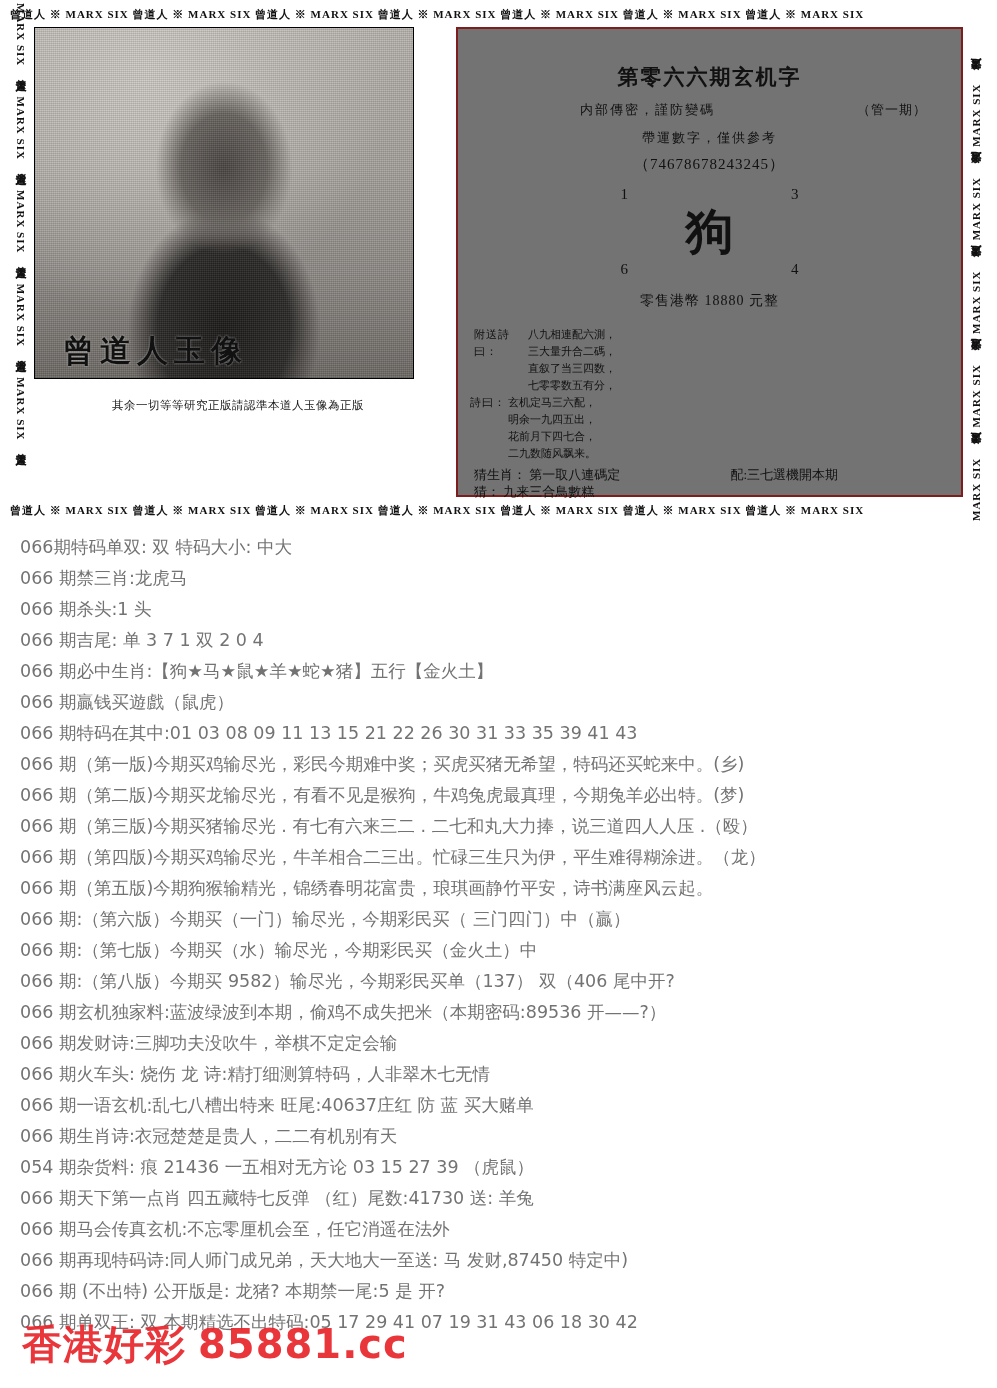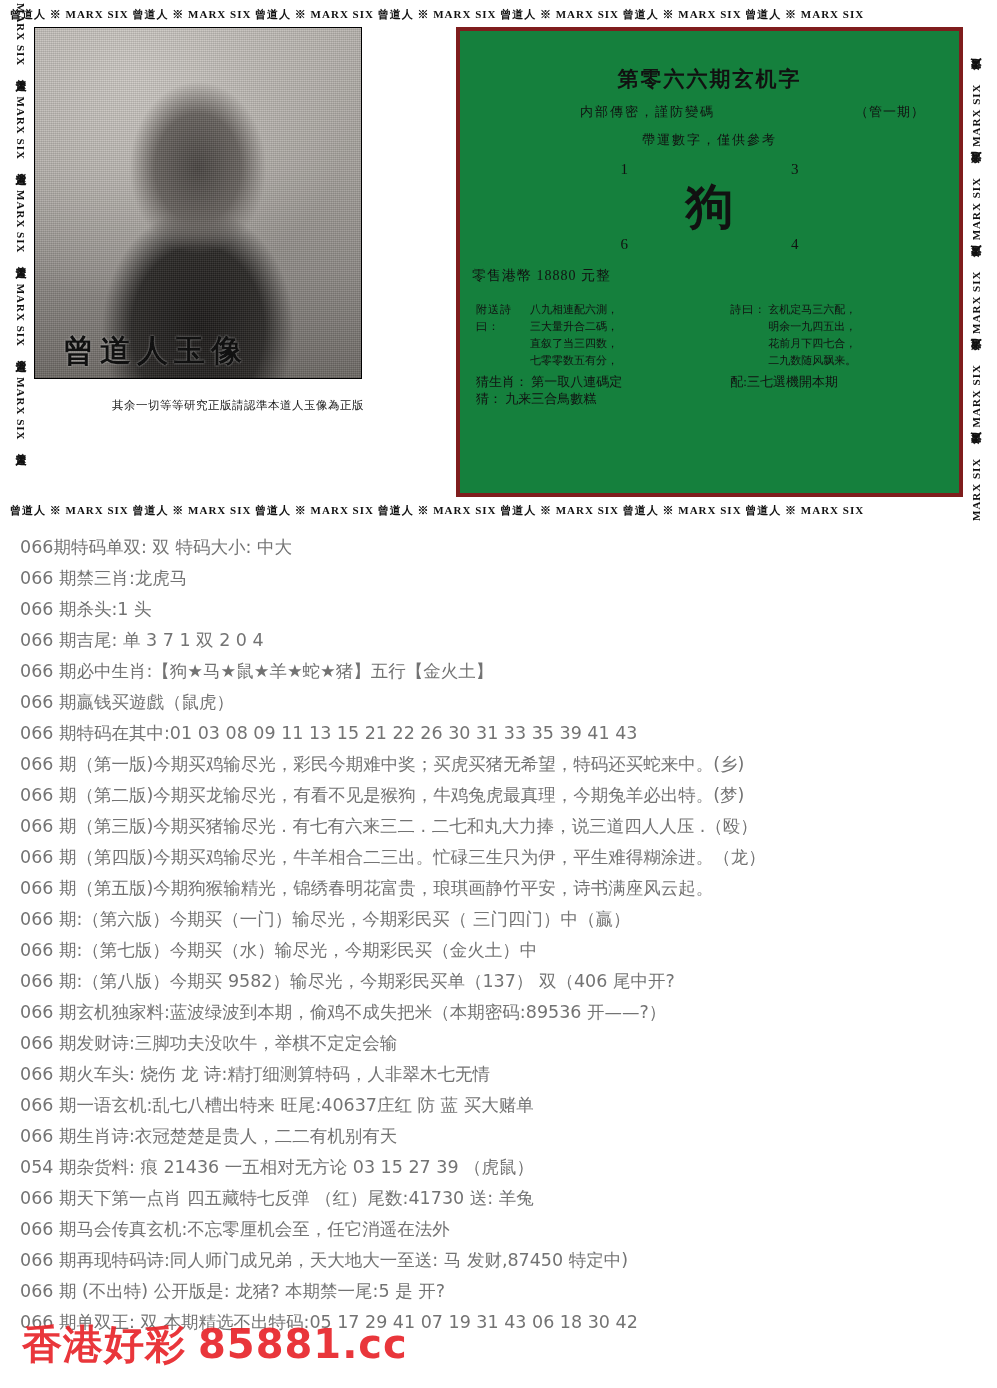--- a/index.html
+++ b/index.html
@@ -57,21 +57,21 @@
     display: flex;
     gap: 14px;
   }
 
   
   #photo-card {
     width: 408px;
     position: relative;
   }
   #photo-frame {
-    width: 328px;
+    width: 380px;
     height: 352px;
     border: 1px solid #000;
     box-sizing: border-box;
     background: #a16207;
     position: relative;
     overflow: hidden;
   }
   
   #portrait {
     position: absolute;
@@ -109,25 +109,25 @@
     line-height: 17px;
     letter-spacing: .5px;
     color: #1a1a1a;
     margin-top: 6px;
     text-align: center;
   }
 
   
   #info-card {
     flex: 1;
-    border: 4px solid #7f1d1d;
+    border: 2px solid #7f1d1d;
     box-sizing: border-box;
     padding: 10px 12px 8px 12px;
     position: relative;
-    background: #15803d;
+    background: #737373;
   }
   #info-title {
     text-align: center;
     font-family: "DejaVu Serif", serif;
     font-size: 21px;
     font-weight: bold;
     letter-spacing: 2px;
     margin-top: 24px;
   }
   .info-sub {
@@ -169,31 +169,33 @@
     position: absolute;
     font-family: "Liberation Serif", serif;
     font-size: 15px;
   }
   .corner-num.n1 { left: 6px;  top: 0; }
   .corner-num.n3 { right: 6px; top: 0; }
   .corner-num.n6 { left: 6px;  bottom: 0; }
   .corner-num.n4 { right: 6px; bottom: 0; }
 
   #price-line {
+    text-align: center;
     font-family: "Liberation Serif", serif;
     font-size: 14px;
     letter-spacing: 1px;
     margin-top: 14px;
   }
   #info-columns {
     display: flex;
     margin-top: 16px;
     font-family: "Liberation Serif", serif;
     font-size: 11px;
     line-height: 17px;
+    flex-direction: column;
   }
   #info-columns .col-left {
     width: 54%;
     padding-left: 4px;
   }
   #info-columns .col-right {
     width: 46%;
   }
   .lbl { letter-spacing: 1px; }
   .poem-row { display: flex; }
@@ -263,20 +265,21 @@
 
     <div id="info-card">
       <div id="info-title">第零六六期玄机字</div>
 
       <div class="info-sub">
         <span>内部傳密，謹防變碼</span>
         <span class="paren">（管一期）</span>
       </div>
       <div class="info-sub">帶運數字，僅供參考</div>
 
+      <div id="info-code">（74678678243245）</div>
 
       <div id="zodiac-box">
         <span class="corner-num n1">1</span>
         <span class="corner-num n3">3</span>
         <span class="corner-num n6">6</span>
         <span class="corner-num n4">4</span>
         <span id="zodiac-char">狗</span>
       </div>
 
       <div id="price-line">零售港幣 18880 元整</div>

